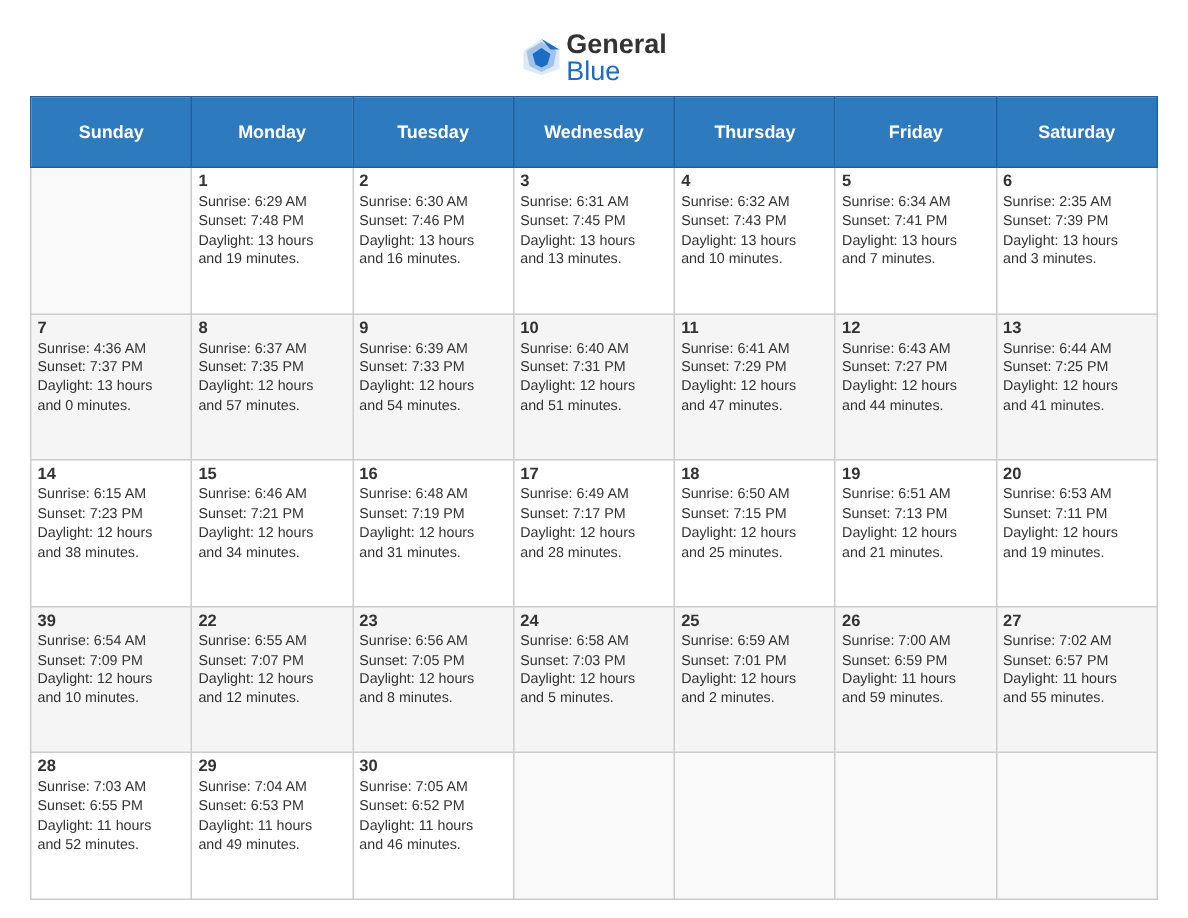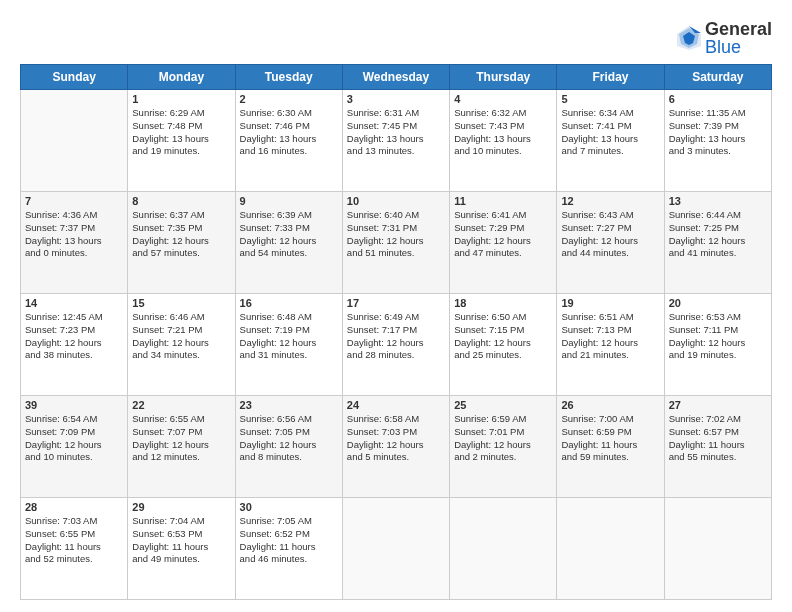--- a/index.html
+++ b/index.html
@@ -12,21 +12,21 @@
     }
     .page {
       width: 792px;
       height: 612px;
       padding: 16px 20px 12px 20px;
       display: flex;
       flex-direction: column;
     }
     .header {
       display: flex;
-      justify-content: flex-end;
+      justify-content: center;
       align-items: flex-start;
       margin-bottom: 8px;
       gap: 43px;
     }
     .logo {
       display: flex;
       align-items: center;
       margin-top: 4px;
     }
     .logo-text {
@@ -68,21 +68,21 @@
       border-collapse: collapse;
       width: 100%;
       table-layout: fixed;
     }
     .calendar th {
       background-color: #2e7abf;
       color: #fff;
       font-size: 12px;
       font-weight: bold;
       text-align: center;
-      padding: 5px 2px;
+      padding: 16px 2px;
       border: 1px solid #2060a0;
     }
     .calendar td {
       vertical-align: top;
       border: 1px solid #ccc;
       padding: 3px 4px;
       font-size: 9.5px;
       color: #333;
       height: 80px;
     }
@@ -167,21 +167,21 @@
           </td>
           <td>
             <span class="day-num">5</span>
             <span class="cell-line">Sunrise: 6:34 AM</span>
             <span class="cell-line">Sunset: 7:41 PM</span>
             <span class="cell-line">Daylight: 13 hours</span>
             <span class="cell-line">and 7 minutes.</span>
           </td>
           <td>
             <span class="day-num">6</span>
-            <span class="cell-line">Sunrise: 11:35 AM</span>
+            <span class="cell-line">Sunrise: 2:35 AM</span>
             <span class="cell-line">Sunset: 7:39 PM</span>
             <span class="cell-line">Daylight: 13 hours</span>
             <span class="cell-line">and 3 minutes.</span>
           </td>
         </tr>
         <tr class="row-shade">
           <td>
             <span class="day-num">7</span>
             <span class="cell-line">Sunrise: 4:36 AM</span>
             <span class="cell-line">Sunset: 7:37 PM</span>
@@ -227,21 +227,21 @@
             <span class="day-num">13</span>
             <span class="cell-line">Sunrise: 6:44 AM</span>
             <span class="cell-line">Sunset: 7:25 PM</span>
             <span class="cell-line">Daylight: 12 hours</span>
             <span class="cell-line">and 41 minutes.</span>
           </td>
         </tr>
         <tr>
           <td>
             <span class="day-num">14</span>
-            <span class="cell-line">Sunrise: 12:45 AM</span>
+            <span class="cell-line">Sunrise: 6:15 AM</span>
             <span class="cell-line">Sunset: 7:23 PM</span>
             <span class="cell-line">Daylight: 12 hours</span>
             <span class="cell-line">and 38 minutes.</span>
           </td>
           <td>
             <span class="day-num">15</span>
             <span class="cell-line">Sunrise: 6:46 AM</span>
             <span class="cell-line">Sunset: 7:21 PM</span>
             <span class="cell-line">Daylight: 12 hours</span>
             <span class="cell-line">and 34 minutes.</span>

